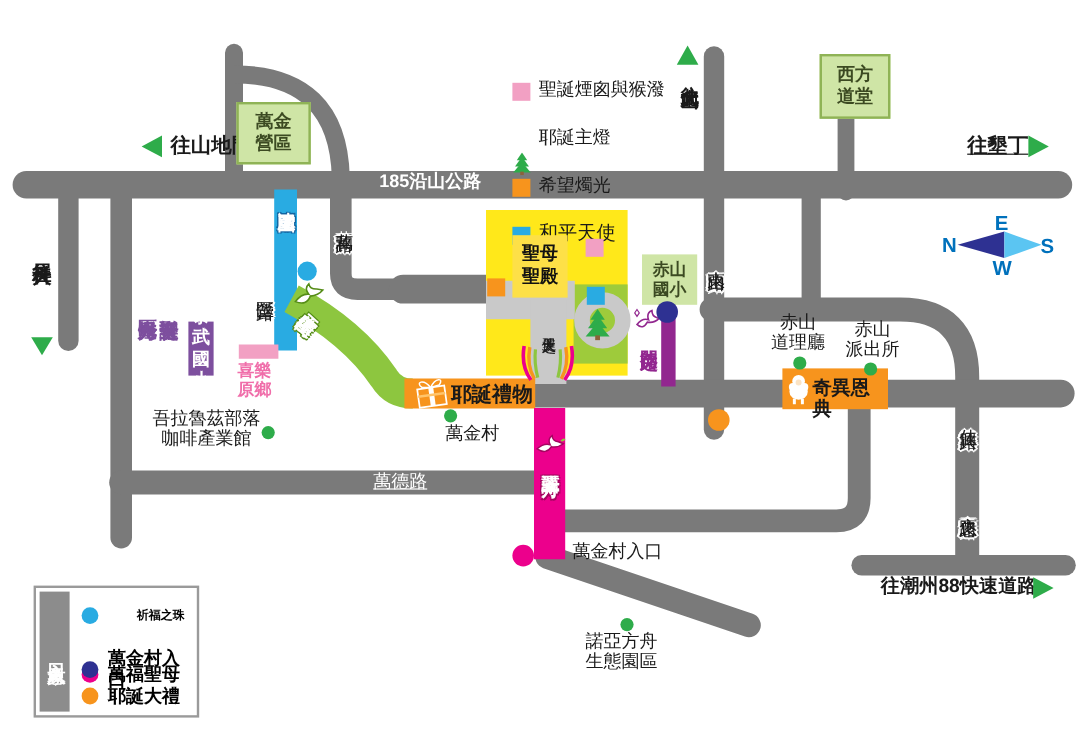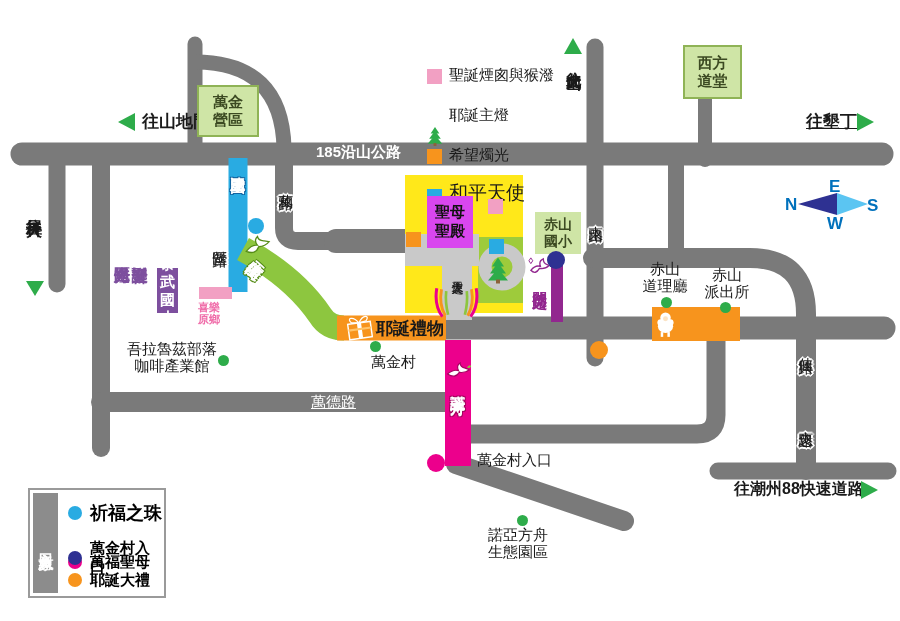--- a/index.html
+++ b/index.html
@@ -15,21 +15,21 @@
   .o-blue{text-shadow:-1px -1px 0 #1464a0,1px -1px 0 #1464a0,-1px 1px 0 #1464a0,1px 1px 0 #1464a0;}
   .o-green{text-shadow:-1px -1px 0 #558c17,1px -1px 0 #558c17,-1px 1px 0 #558c17,1px 1px 0 #558c17;}
   .o-mag{text-shadow:-1px -1px 0 #a50560,1px -1px 0 #a50560,-1px 1px 0 #a50560,1px 1px 0 #a50560;}
   .dot{position:absolute;border-radius:50%;}
   .sq{position:absolute;width:15px;height:15px;}
   .gbox{position:absolute;background:#cfe5a6;border:2px solid #8fb356;color:#3c4a22;
         font-weight:bold;display:flex;align-items:center;justify-content:center;
         text-align:center;white-space:pre-line;line-height:1.2;}
   .pbox{position:absolute;background:#7d4f9e;color:#fff;font-weight:bold;display:flex;
         align-items:center;justify-content:center;text-align:center;white-space:pre-line;line-height:1.2;}
-  .wbox{position:absolute;background:#d946ef;color:#111;font-weight:bold;display:flex;
+  .wbox{position:absolute;background:#fde047;color:#111;font-weight:bold;display:flex;
         align-items:center;justify-content:center;text-align:center;white-space:pre-line;line-height:1.25;}
   .tri{position:absolute;width:0;height:0;}
   .legend-row{display:flex;align-items:flex-end;height:22px;}
   .legend-row .ic{width:15px;height:15px;margin-right:7px;flex:0 0 auto;}
   #entrance-legend{position:absolute;left:28px;top:488px;width:134px;height:106px;
         background:#fff;border:2px solid #9a9a9a;}
   #entrance-bar{position:absolute;left:3px;top:3px;bottom:3px;width:25px;background:#8c8c8c;
         color:#fff;font-weight:bold;display:flex;align-items:center;justify-content:center;}
   .ent-row{position:absolute;left:38px;display:flex;align-items:center;height:20px;}
   .ent-row .edot{width:14px;height:14px;border-radius:50%;margin-right:8px;flex:0 0 auto;}
@@ -91,21 +91,21 @@
           </svg>
       </span>
       <span style="font-size:15px;">耶誕主燈</span>
     </div>
     <div class="legend-row">
       <span class="ic" style="background:#f7941d;"></span>
       <span style="font-size:15px;">希望燭光</span>
     </div>
     <div class="legend-row">
       <span class="ic" style="background:#29abe2;"></span>
-      <span style="font-size:19px;">和平天使</span>
+      <span style="font-size:16px;">和平天使</span>
     </div>
   </div>
 
   <span class="tri" style="left:118px;top:113px;border-top:9px solid transparent;border-bottom:9px solid transparent;border-right:17px solid #2eac4a;"></span>
   <div class="lbl b" style="left:142px;top:112px;font-size:17px;">往山地門</div>
 
   <div class="lbl b v" style="left:25px;top:206px;font-size:16px;">往屏科大</div>
   <span class="tri" style="left:26px;top:281px;border-left:9px solid transparent;border-right:9px solid transparent;border-top:15px solid #2eac4a;"></span>
 
   <span class="tri" style="left:564px;top:38px;border-left:9px solid transparent;border-right:9px solid transparent;border-bottom:16px solid #2eac4a;"></span>
@@ -124,21 +124,21 @@
   <div class="lbl v halo" style="left:587px;top:214px;font-size:15px;">東山路</div>
   <div class="lbl v halo" style="left:797px;top:346px;font-size:15px;">佳興路</div>
   <div class="lbl v halo" style="left:797px;top:419px;font-size:15px;">褒忠路</div>
 
   <div class="lbl b v wt o-blue" style="left:229px;top:165px;font-size:15px;">冰雪王國</div>
   <div class="lbl b v wt o-green" style="left:259px;top:254px;font-size:16px;transform:rotate(42deg);transform-origin:50% 50%;">天使街區</div>
   <div class="lbl v" style="left:450px;top:272px;font-size:12px;letter-spacing:0;">天使之翼</div>
   <div class="lbl b" style="left:376px;top:319px;font-size:17px;">耶誕禮物</div>
   <div class="lbl b v wt o-mag" style="left:449px;top:384px;font-size:15px;">諾亞方舟</div>
   <div class="lbl b v halo" style="left:531px;top:279px;font-size:15px;color:#92278f;">門徒之路</div>
-  <div class="lbl b" style="left:198px;top:301px;font-size:11px;color:#f06eaa;text-align:center;">喜樂
+  <div class="lbl b" style="left:198px;top:301px;font-size:14px;color:#f06eaa;text-align:center;">喜樂
 原鄉</div>
 
   <div class="gbox" style="left:197px;top:85px;width:58px;height:48px;font-size:15px;">萬金
 營區</div>
   <div class="gbox" style="left:683px;top:45px;width:55px;height:50px;font-size:15px;">西方
 道堂</div>
   <div class="gbox" style="left:535px;top:212px;width:46px;height:42px;font-size:14px;border:none;">赤山
 國小</div>
   <div class="pbox" style="left:157px;top:268px;width:21px;height:45px;font-size:15px;">泰武
 國小</div>
@@ -209,20 +209,21 @@
       <svg width="21" height="29" viewBox="0 0 22 30">
           <circle cx="11" cy="9" r="5.5" fill="#fff"></circle>
           <ellipse cx="11" cy="18" rx="8" ry="7" fill="#fff"></ellipse>
           <circle cx="6" cy="14" r="3.5" fill="#fff"></circle>
           <circle cx="16" cy="14" r="3.5" fill="#fff"></circle>
           <circle cx="11" cy="10" r="2.6" fill="#fbe3c4"></circle>
           <rect x="6" y="24" width="2.6" height="5" fill="#fff"></rect>
           <rect x="13" y="24" width="2.6" height="5" fill="#fff"></rect>
         </svg>
     </span>
+    <span class="lbl b" style="left:25px;top:8px;font-size:16px;">奇異恩典</span>
   </div>
 
   <div class="lbl" style="left:118px;top:341px;width:108px;font-size:15px;text-align:center;">吾拉魯茲部落
 咖啡產業館</div>
   <span class="dot" style="left:218px;top:355px;width:11px;height:11px;background:#2eac4a;"></span>
 
   <span class="dot" style="left:370px;top:341px;width:11px;height:11px;background:#2eac4a;"></span>
   <div class="lbl" style="left:344px;top:354px;font-size:15px;margin-left:27px;">萬金村</div>
 
   <div class="lbl" style="left:477px;top:452px;font-size:15px;">萬金村入口</div>
@@ -252,21 +253,21 @@
   <div class="lbl b" style="left:785px;top:195px;font-size:17px;color:#0071bc;">N</div>
   <div class="lbl b" style="left:867px;top:196px;font-size:17px;color:#0071bc;">S</div>
   <div class="lbl b" style="left:827px;top:214px;font-size:17px;color:#0071bc;">W</div>
 
   <div id="entrance-legend">
     <div id="entrance-bar">
       <span class="v b" style="font-size:15px;">入口意象</span>
     </div>
     <div class="ent-row" style="top:13px;">
       <span class="edot" style="background:#29abe2;"></span>
-      <span class="b" style="font-size:18px;">祈福之珠</span>
+      <span class="b" style="font-size:10px;margin-left:24px;">祈福之珠</span>
     </div>
     <div class="ent-row" style="top:50px;margin-top:12px;">
       <span class="edot" style="background:#ec008c;"></span>
       <span class="b" style="font-size:15px;">萬福聖母</span>
     </div>
     <div class="ent-row" style="top:58px;">
       <span class="edot" style="background:#2e3192;"></span>
       <span class="b" style="font-size:15px;">萬金村入口</span>
     </div>
     <div class="ent-row" style="top:80px;">

